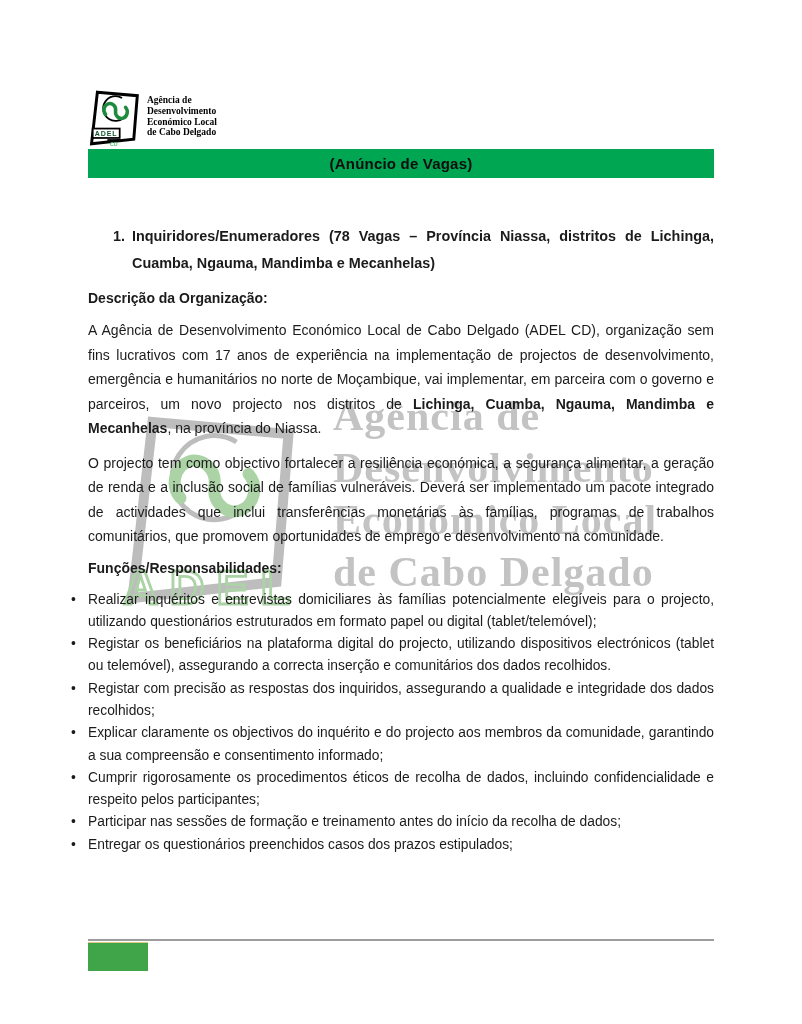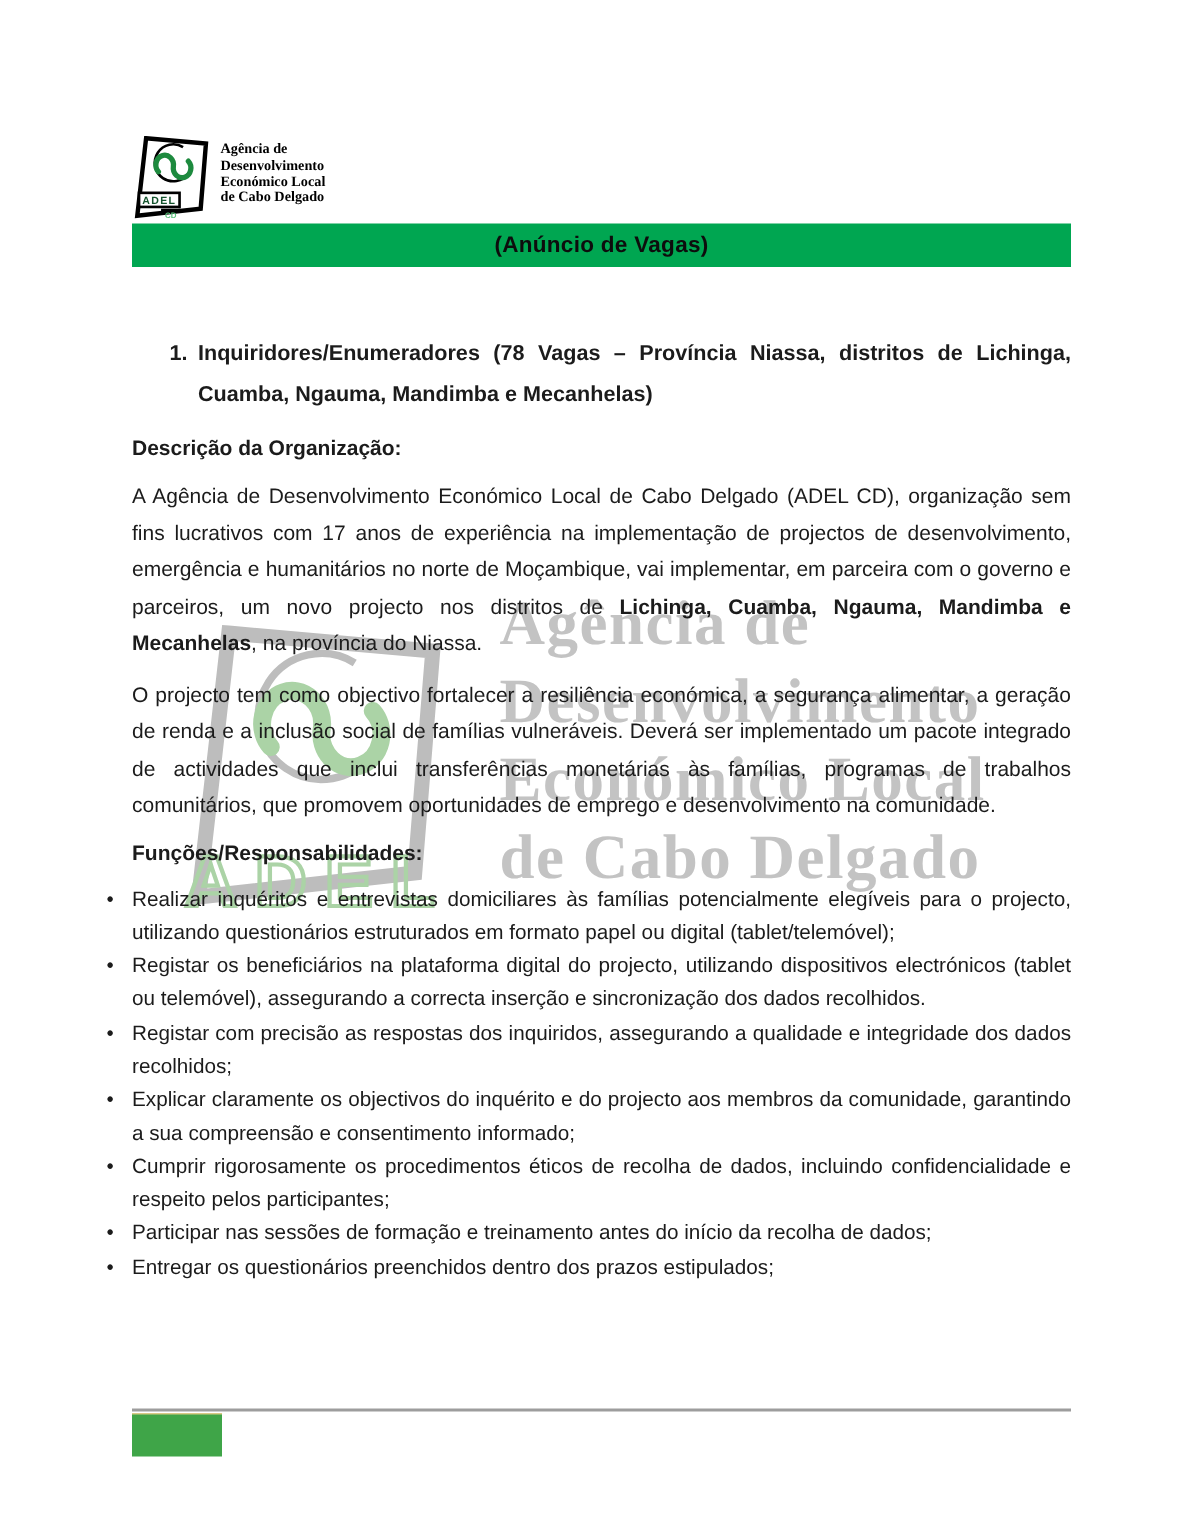--- a/index.html
+++ b/index.html
@@ -81,24 +81,24 @@
       <span class="vtitle">Inquiridores/Enumeradores (78 Vagas – Província Niassa, distritos de Lichinga, Cuamba, Ngauma, Mandimba e Mecanhelas)</span>
     </div>
 
     <h3 class="sec">Descrição da Organização:</h3>
     <p class="para"><span>A Agência de Desenvolvimento Económico Local de Cabo Delgado (ADEL CD), organização sem fins lucrativos com 17 anos de experiência na implementação de projectos de desenvolvimento, emergência e humanitários no norte de Moçambique, vai implementar, em parceira com o governo e parceiros, um novo projecto nos distritos de </span><span class="seg-bold">Lichinga, Cuamba, Ngauma, Mandimba e Mecanhelas</span><span>, na província do Niassa.</span></p>
     <p class="para"><span>O projecto tem como objectivo fortalecer a resiliência económica, a segurança alimentar, a geração de renda e a inclusão social de famílias vulneráveis. Deverá ser implementado um pacote integrado de actividades que inclui transferências monetárias às famílias, programas de trabalhos comunitários, que promovem oportunidades de emprego e desenvolvimento na comunidade.</span></p>
 
     <h3 class="sec functions">Funções/Responsabilidades:</h3>
     <ul class="bullets">
         <li>Realizar inquéritos e entrevistas domiciliares às famílias potencialmente elegíveis para o projecto, utilizando questionários estruturados em formato papel ou digital (tablet/telemóvel);</li>
-        <li>Registar os beneficiários na plataforma digital do projecto, utilizando dispositivos electrónicos (tablet ou telemóvel), assegurando a correcta inserção e sincronização dos dados recolhidos.</li>
+        <li>Registar os beneficiários na plataforma digital do projecto, utilizando dispositivos electrónicos (tablet ou telemóvel), assegurando a correcta inserção e comunitários dos dados recolhidos.</li>
         <li>Registar com precisão as respostas dos inquiridos, assegurando a qualidade e integridade dos dados recolhidos;</li>
         <li>Explicar claramente os objectivos do inquérito e do projecto aos membros da comunidade, garantindo a sua compreensão e consentimento informado;</li>
         <li>Cumprir rigorosamente os procedimentos éticos de recolha de dados, incluindo confidencialidade e respeito pelos participantes;</li>
         <li>Participar nas sessões de formação e treinamento antes do início da recolha de dados;</li>
-        <li>Entregar os questionários preenchidos dentro dos prazos estipulados;</li>
+        <li>Entregar os questionários preenchidos casos dos prazos estipulados;</li>
       </ul>
   </div>
 
   <div class="footer-line"></div>
   <div class="footer-accent"></div>
 </div>
 
 </body></html>

